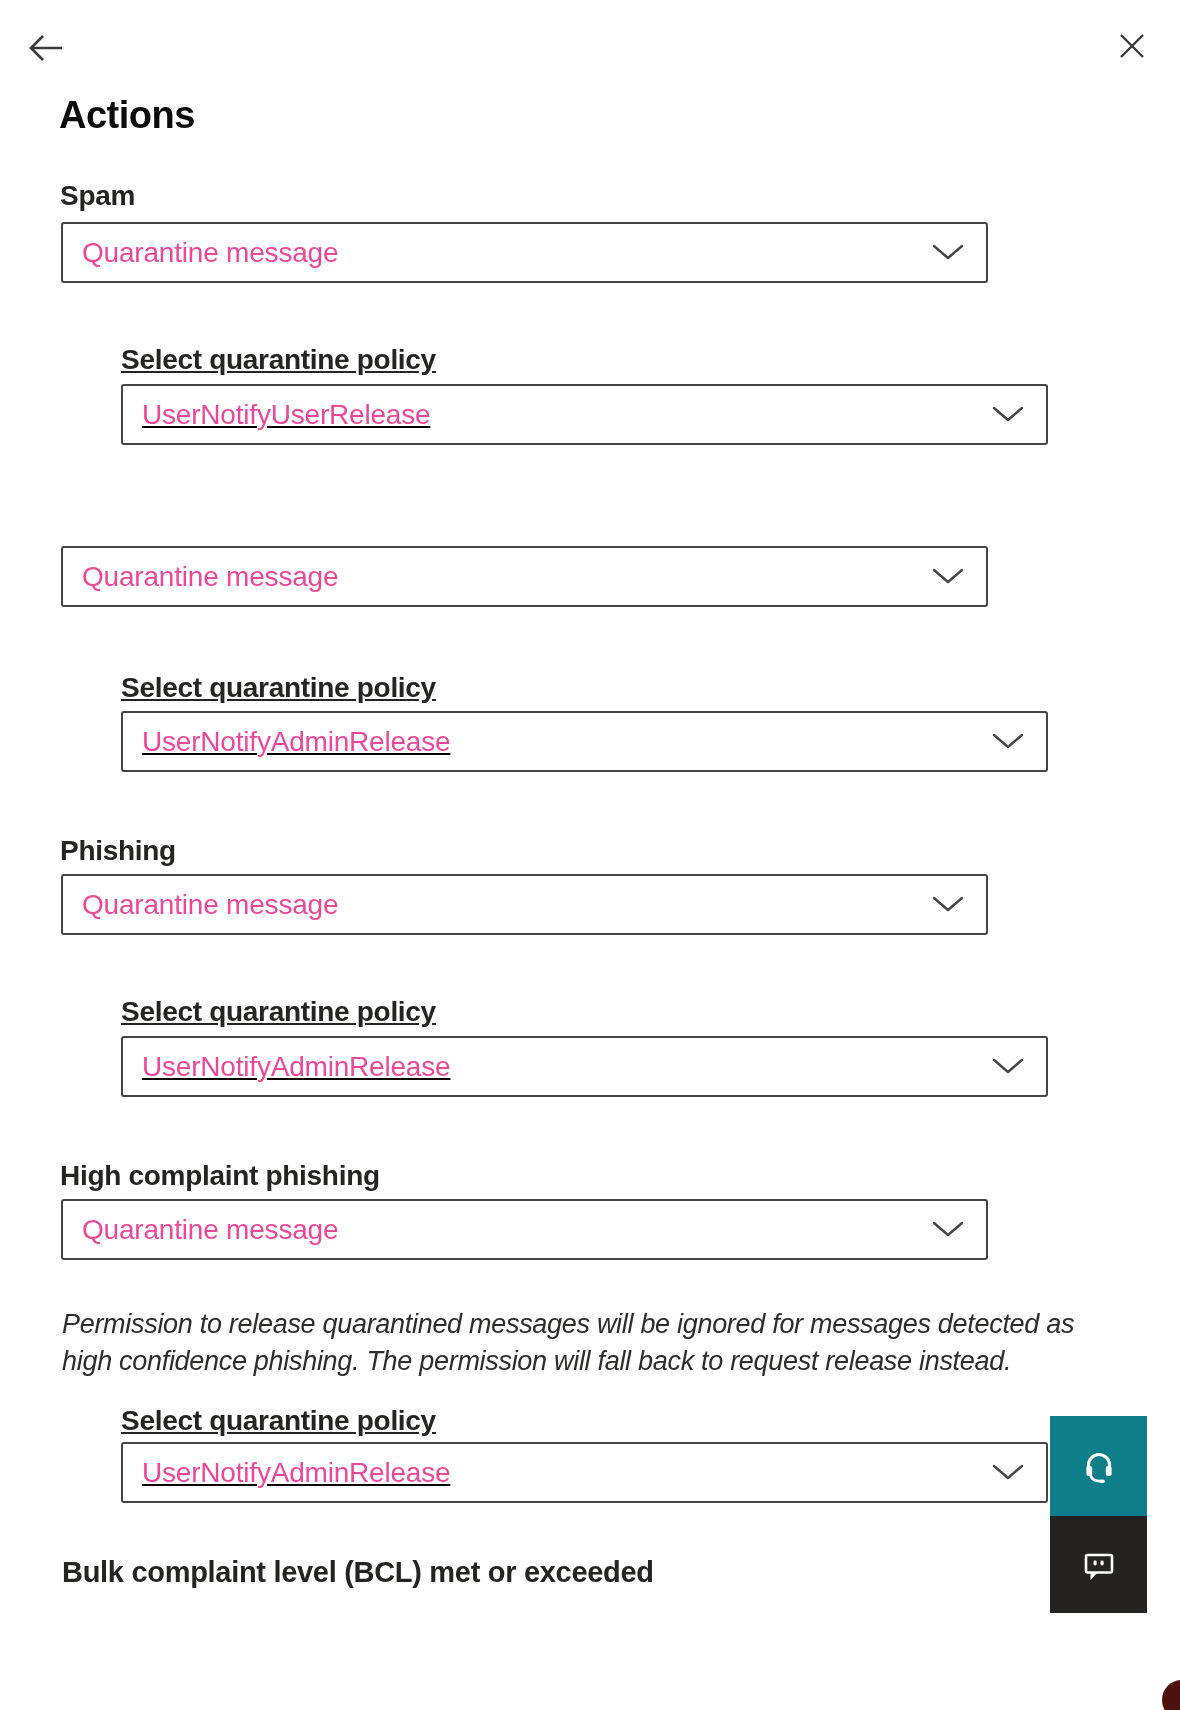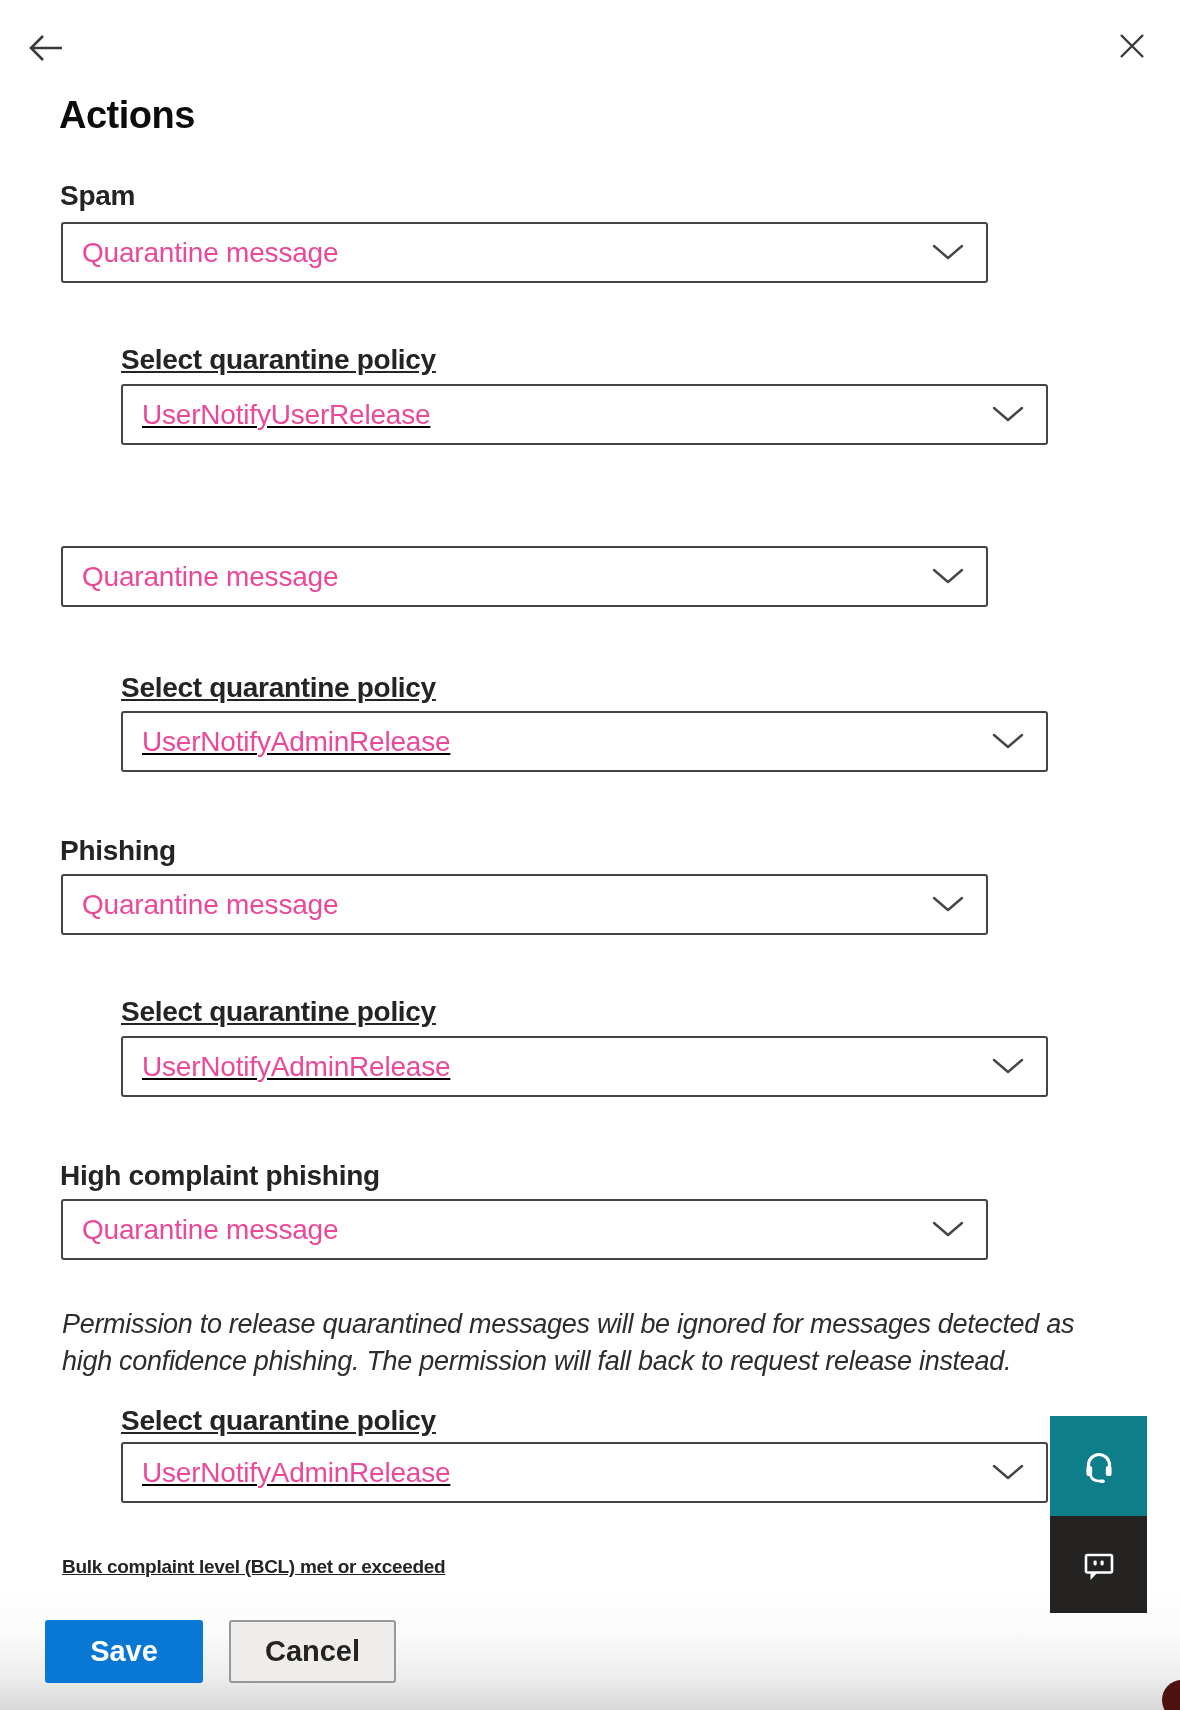--- a/index.html
+++ b/index.html
@@ -19,21 +19,21 @@
   .dropdown { position:absolute; left:61px; width:927px; height:61px; background:#fff;
               border:2px solid #444444; border-radius:3px; display:flex; align-items:center;
               justify-content:space-between; padding:0 22px 0 19px; cursor:pointer; }
   .dropdown.indent { left:121px; }
   .dd-value { font-size:28px; color:#ec4899; letter-spacing:-0.2px; white-space:nowrap; }
   .chev { flex:0 0 auto; }
 
   .note { position:absolute; left:62px; top:1306px; font-size:27px; color:#2e2d2c; letter-spacing:-0.3px; line-height:37px; z-index:1; }
   .note div { white-space:nowrap;font-style:italic; }
 
-  .bulk-label { position:absolute; left:62px; top:1556px; font-size:19px; font-weight:bold; color:#252423; letter-spacing:-0.3px; z-index:1; white-space:nowrap;text-decoration:underline; }
+  .bulk-label { position:absolute; left:62px; top:1556px; font-size:29px; font-weight:bold; color:#252423; letter-spacing:-0.3px; z-index:1; white-space:nowrap; }
 
   .footer { position:absolute; left:0; top:1588px; width:1180px; height:122px; z-index:2;
             background:linear-gradient(180deg,#ffffff 0%,#fbfbfb 35%,#eeeeee 72%,#d7d7d7 100%); }
   .btn { position:absolute; top:32px; height:63px; font-size:29px; font-weight:bold; border-radius:3px; cursor:pointer;
          display:flex; align-items:center; justify-content:center; font-family:"Liberation Sans", sans-serif; }
   .save-btn { left:45px; width:158px; background:#0878d4; color:#ffffff; border:2px solid #0878d4; }
   .cancel-btn { left:229px; width:167px; background:#eeedec; color:#242322; border:2px solid #9a9897; }
 
   .widget { position:absolute; left:1050px; width:97px; display:flex; align-items:center; justify-content:center; cursor:pointer; z-index:4; border:none; }
   .help-widget { top:1416px; height:100px; background:#0e7e8a; }
@@ -121,24 +121,20 @@
   <div class="field-label indent" style="top:1405px">Select quarantine policy</div>
   <div class="dropdown indent" style="top:1442px">
     <span class="dd-value">UserNotifyAdminRelease</span>
     <svg class="chev" width="32" height="17" viewBox="0 0 32 17">
         <polyline points="2,2 16,14 30,2" fill="none" stroke="#454545" stroke-width="2.4" stroke-linecap="round" stroke-linejoin="round"></polyline>
       </svg>
   </div>
 
   <div class="bulk-label">Bulk complaint level (BCL) met or exceeded</div>
 
-  <div class="footer">
-    <button class="btn save-btn">Save</button>
-    <button class="btn cancel-btn">Cancel</button>
-  </div>
 
   <button class="widget help-widget">
     <svg width="42" height="42" viewBox="0 0 40 40">
       <path d="M10 23 v-4 a10 10 0 0 1 20 0 v4" fill="none" stroke="#ffffff" stroke-width="3"></path>
       <rect x="8" y="20" width="5.5" height="9.5" rx="2" fill="#ffffff"></rect>
       <rect x="26.5" y="20" width="5.5" height="9.5" rx="2" fill="#ffffff"></rect>
       <path d="M12 29 q1.5 5.5 9 5.5" fill="none" stroke="#ffffff" stroke-width="2.6" stroke-linecap="round"></path>
       <rect x="20.5" y="32.8" width="5" height="3.4" rx="1.6" fill="#ffffff"></rect>
     </svg>
   </button>

